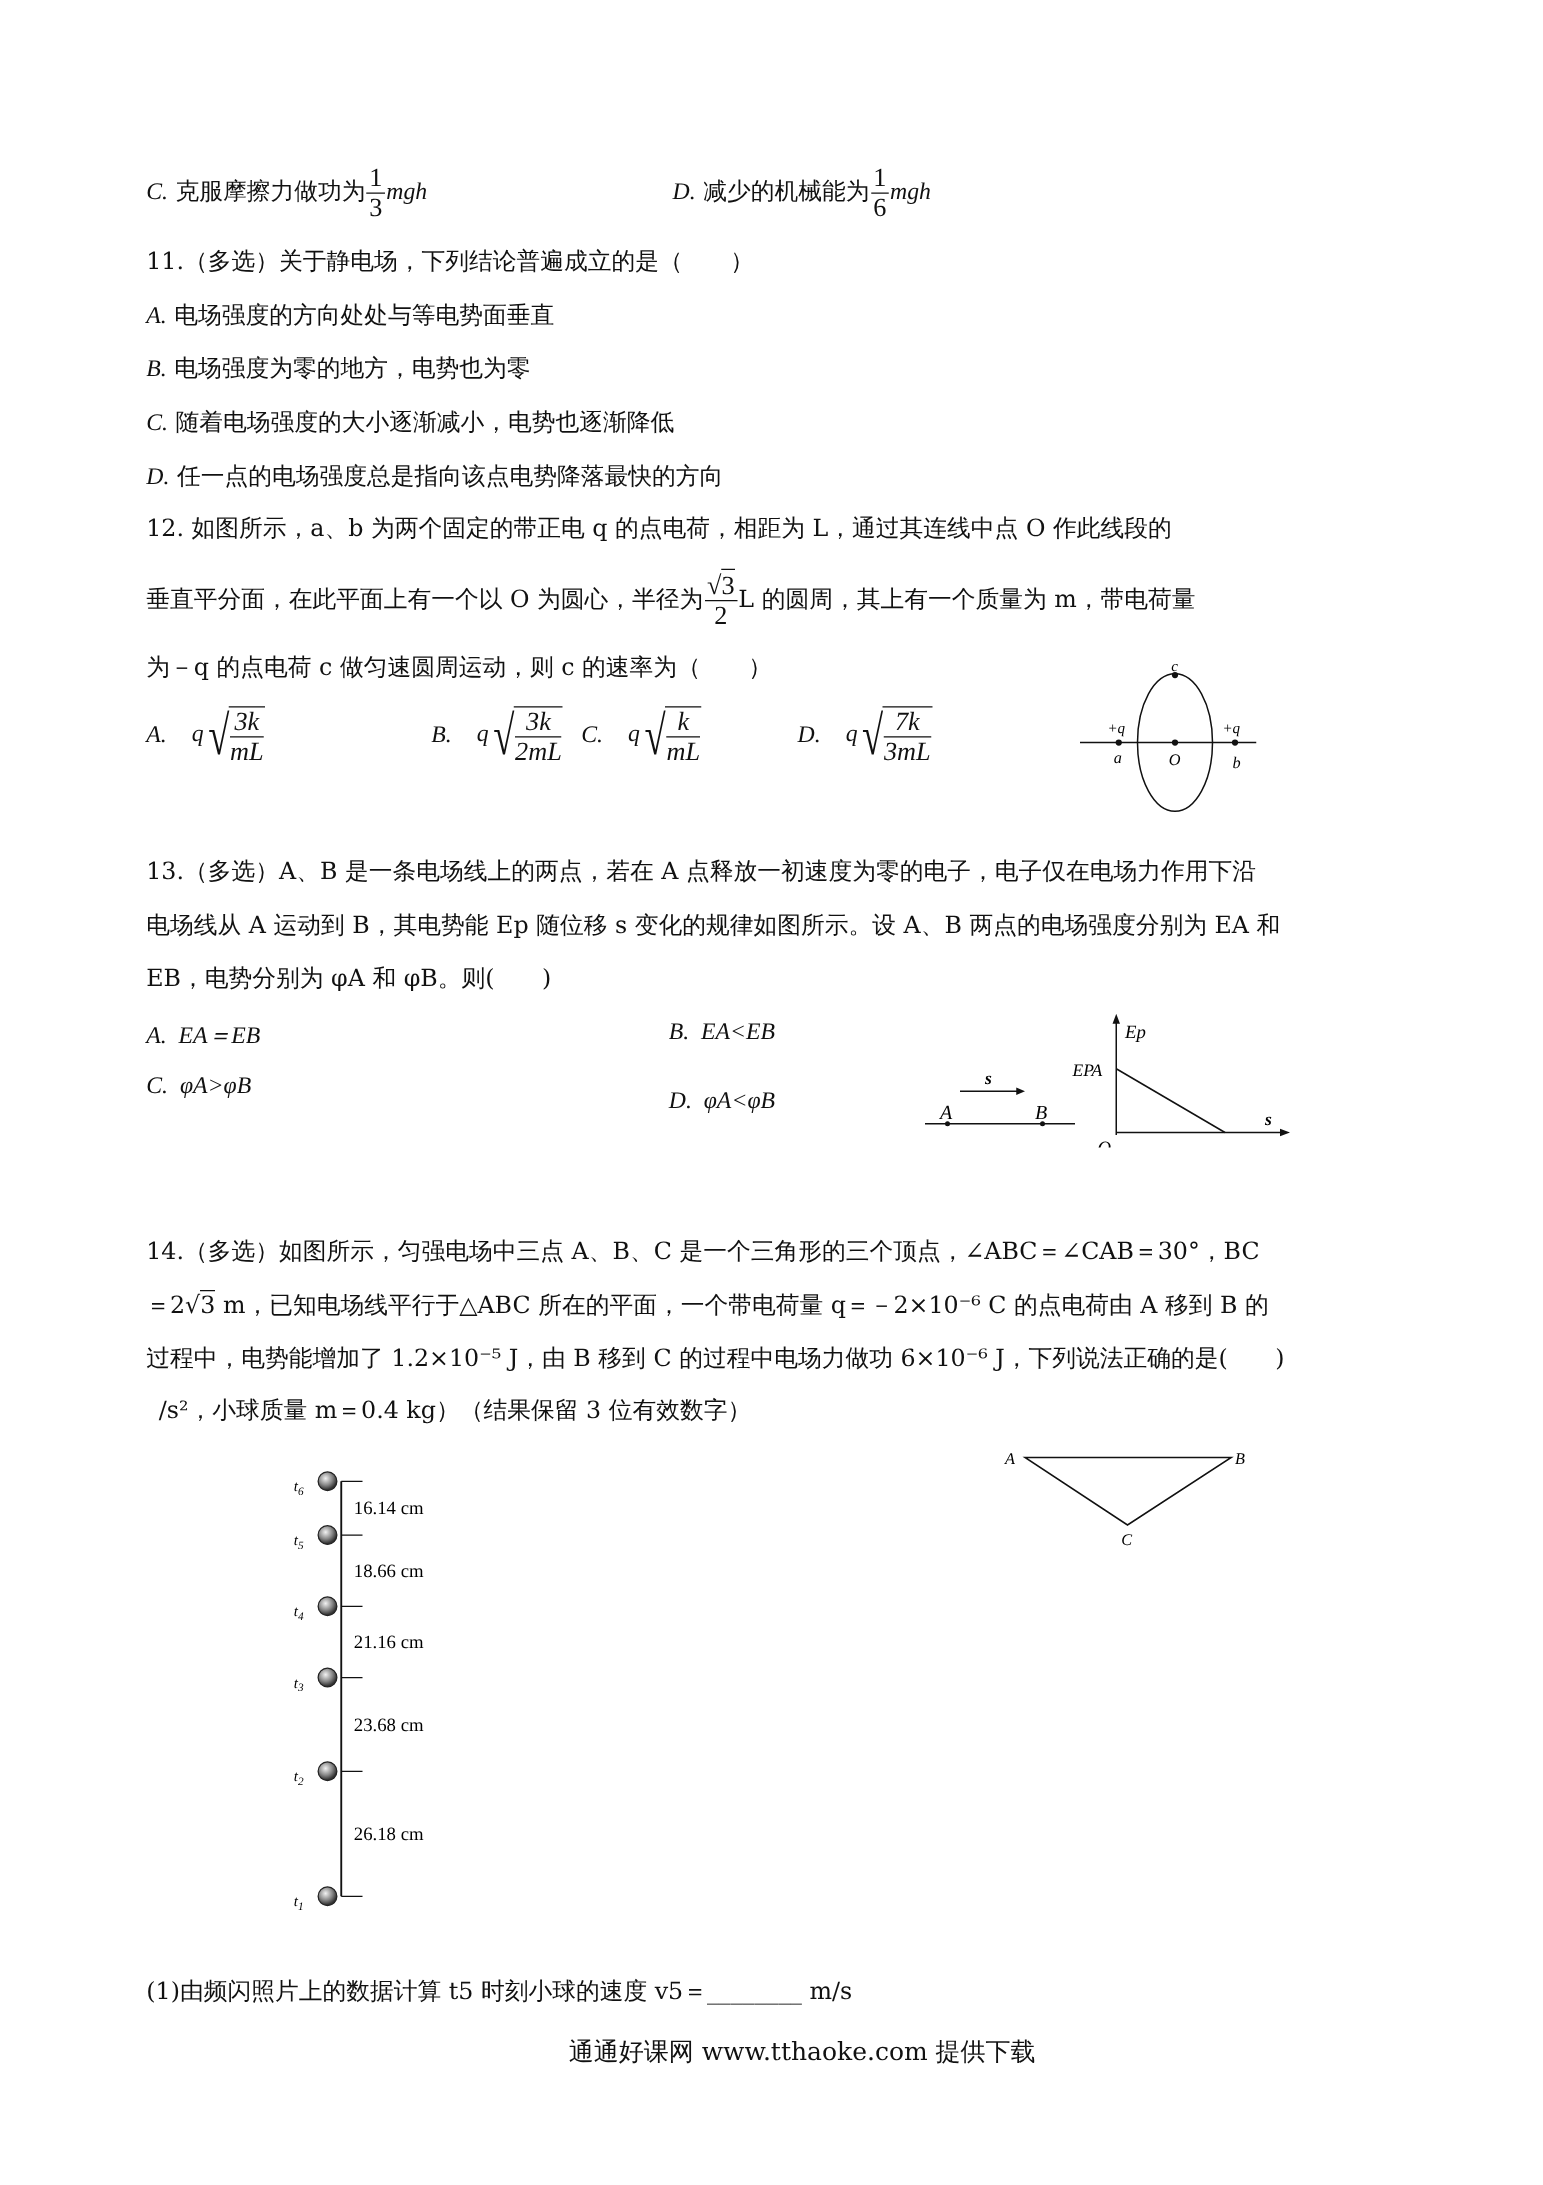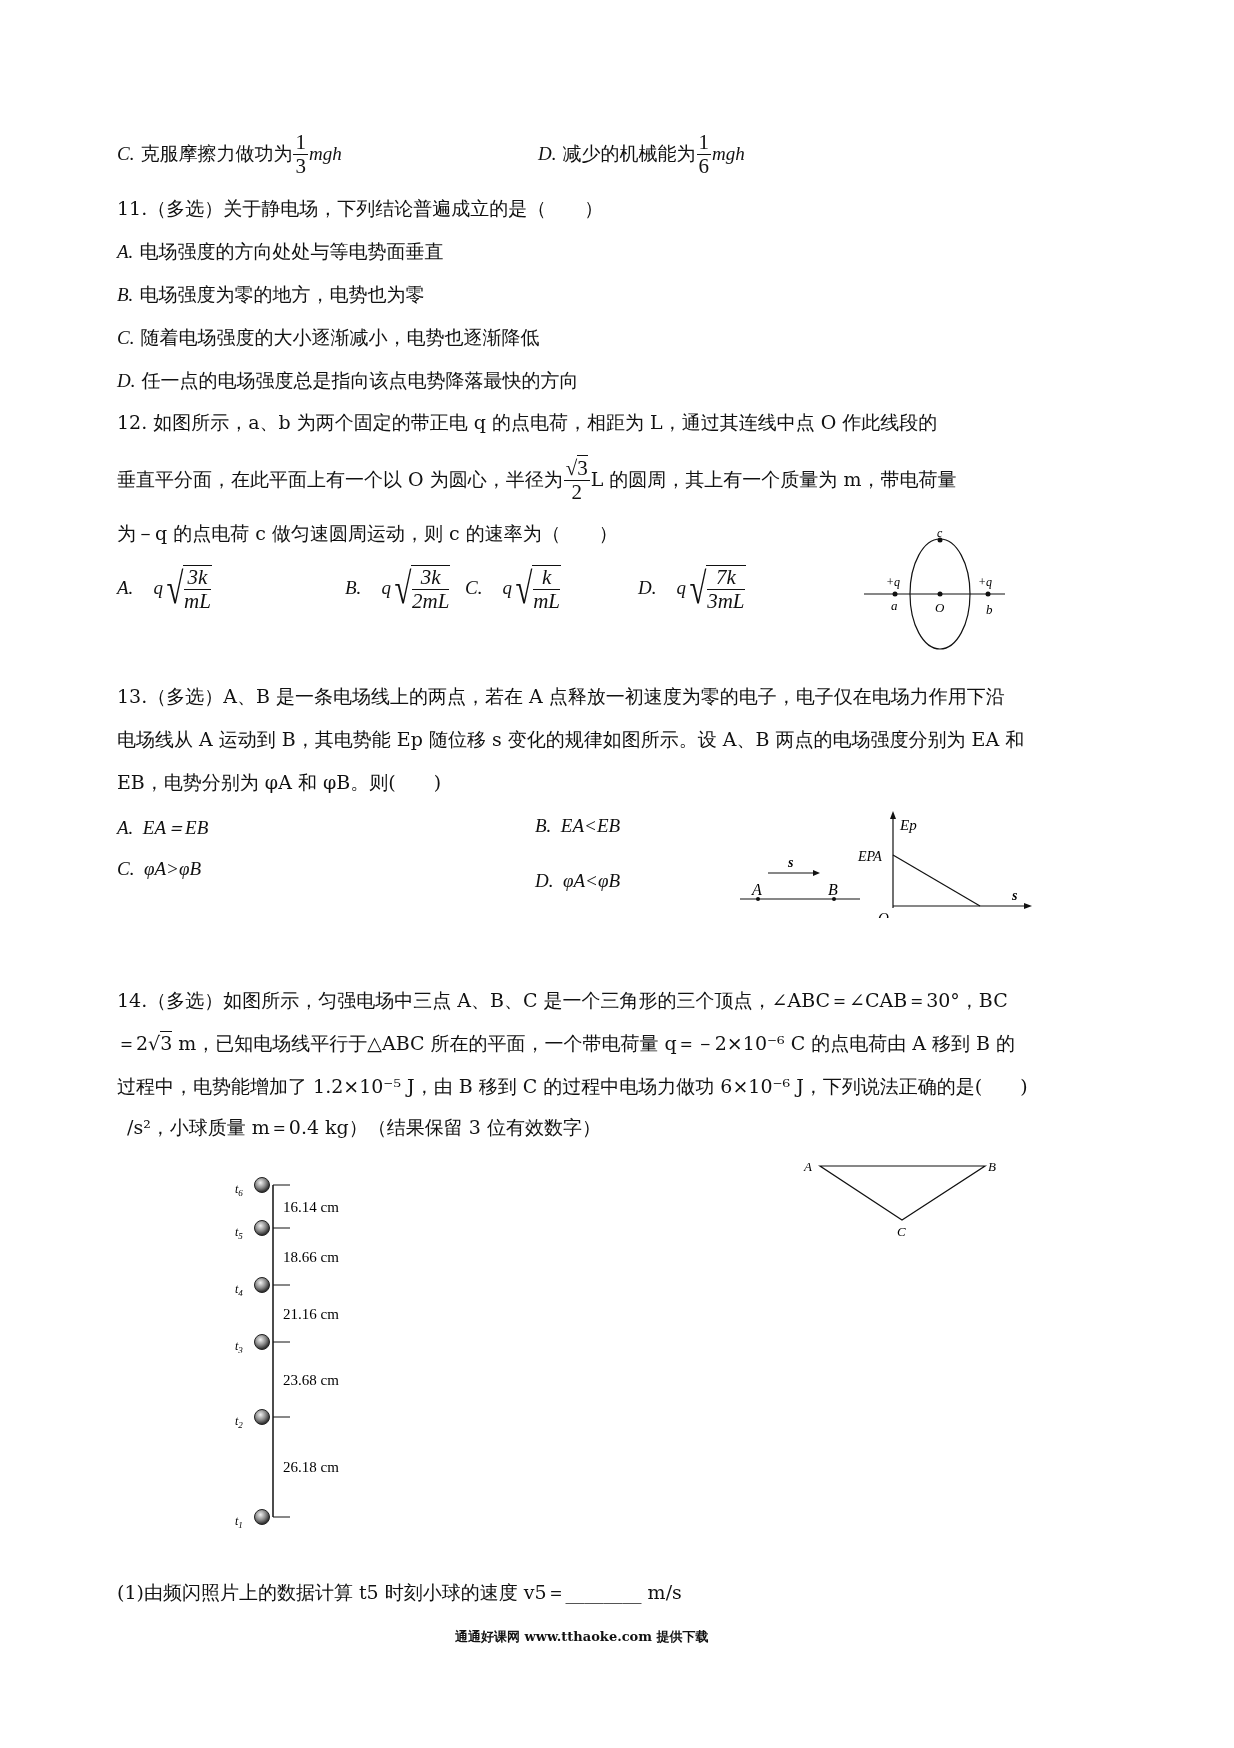--- a/index.html
+++ b/index.html
@@ -7,21 +7,21 @@
          font-family: "DejaVu Serif", "Liberation Serif", serif; color: #111; font-size: 19px; }
   .abs { position: absolute; white-space: nowrap; }
   .i { font-style: italic; font-family: "Liberation Serif", serif; }
   .frac { display: inline-flex; flex-direction: column; align-items: center; vertical-align: middle; line-height: 1; margin: 0 1px; font-family: "Liberation Serif", serif; font-size: 21px; }
   .frac .num { border-bottom: 1.3px solid #111; padding: 0 2px 1px; }
   .frac .den { padding-top: 1px; }
   .sqrt { display: inline-flex; align-items: center; vertical-align: middle; }
   .sqrt .rad { font-size: 44px; line-height: 1; font-family: "Liberation Serif", serif; transform: scaleX(0.7); margin-right: -4px; }
   .sqrt .body { border-top: 1.6px solid #111; padding-top: 1px; }
   .inl-sqrt { border-top: 1.3px solid #111; }
-  .footer { font-size: 13px; font-weight: bold; }
+  .footer { font-size: 20px; }
   svg text { font-family: "Liberation Serif", serif; }
 </style>
 </head>
 <body>
 
 <div class="abs" style="left:117px; top:132px;">
   <span class="i">C.</span>
   <span>克服摩擦力做功为</span><span class="frac">
       <span class="num">1</span>
       <span class="den">3</span>

